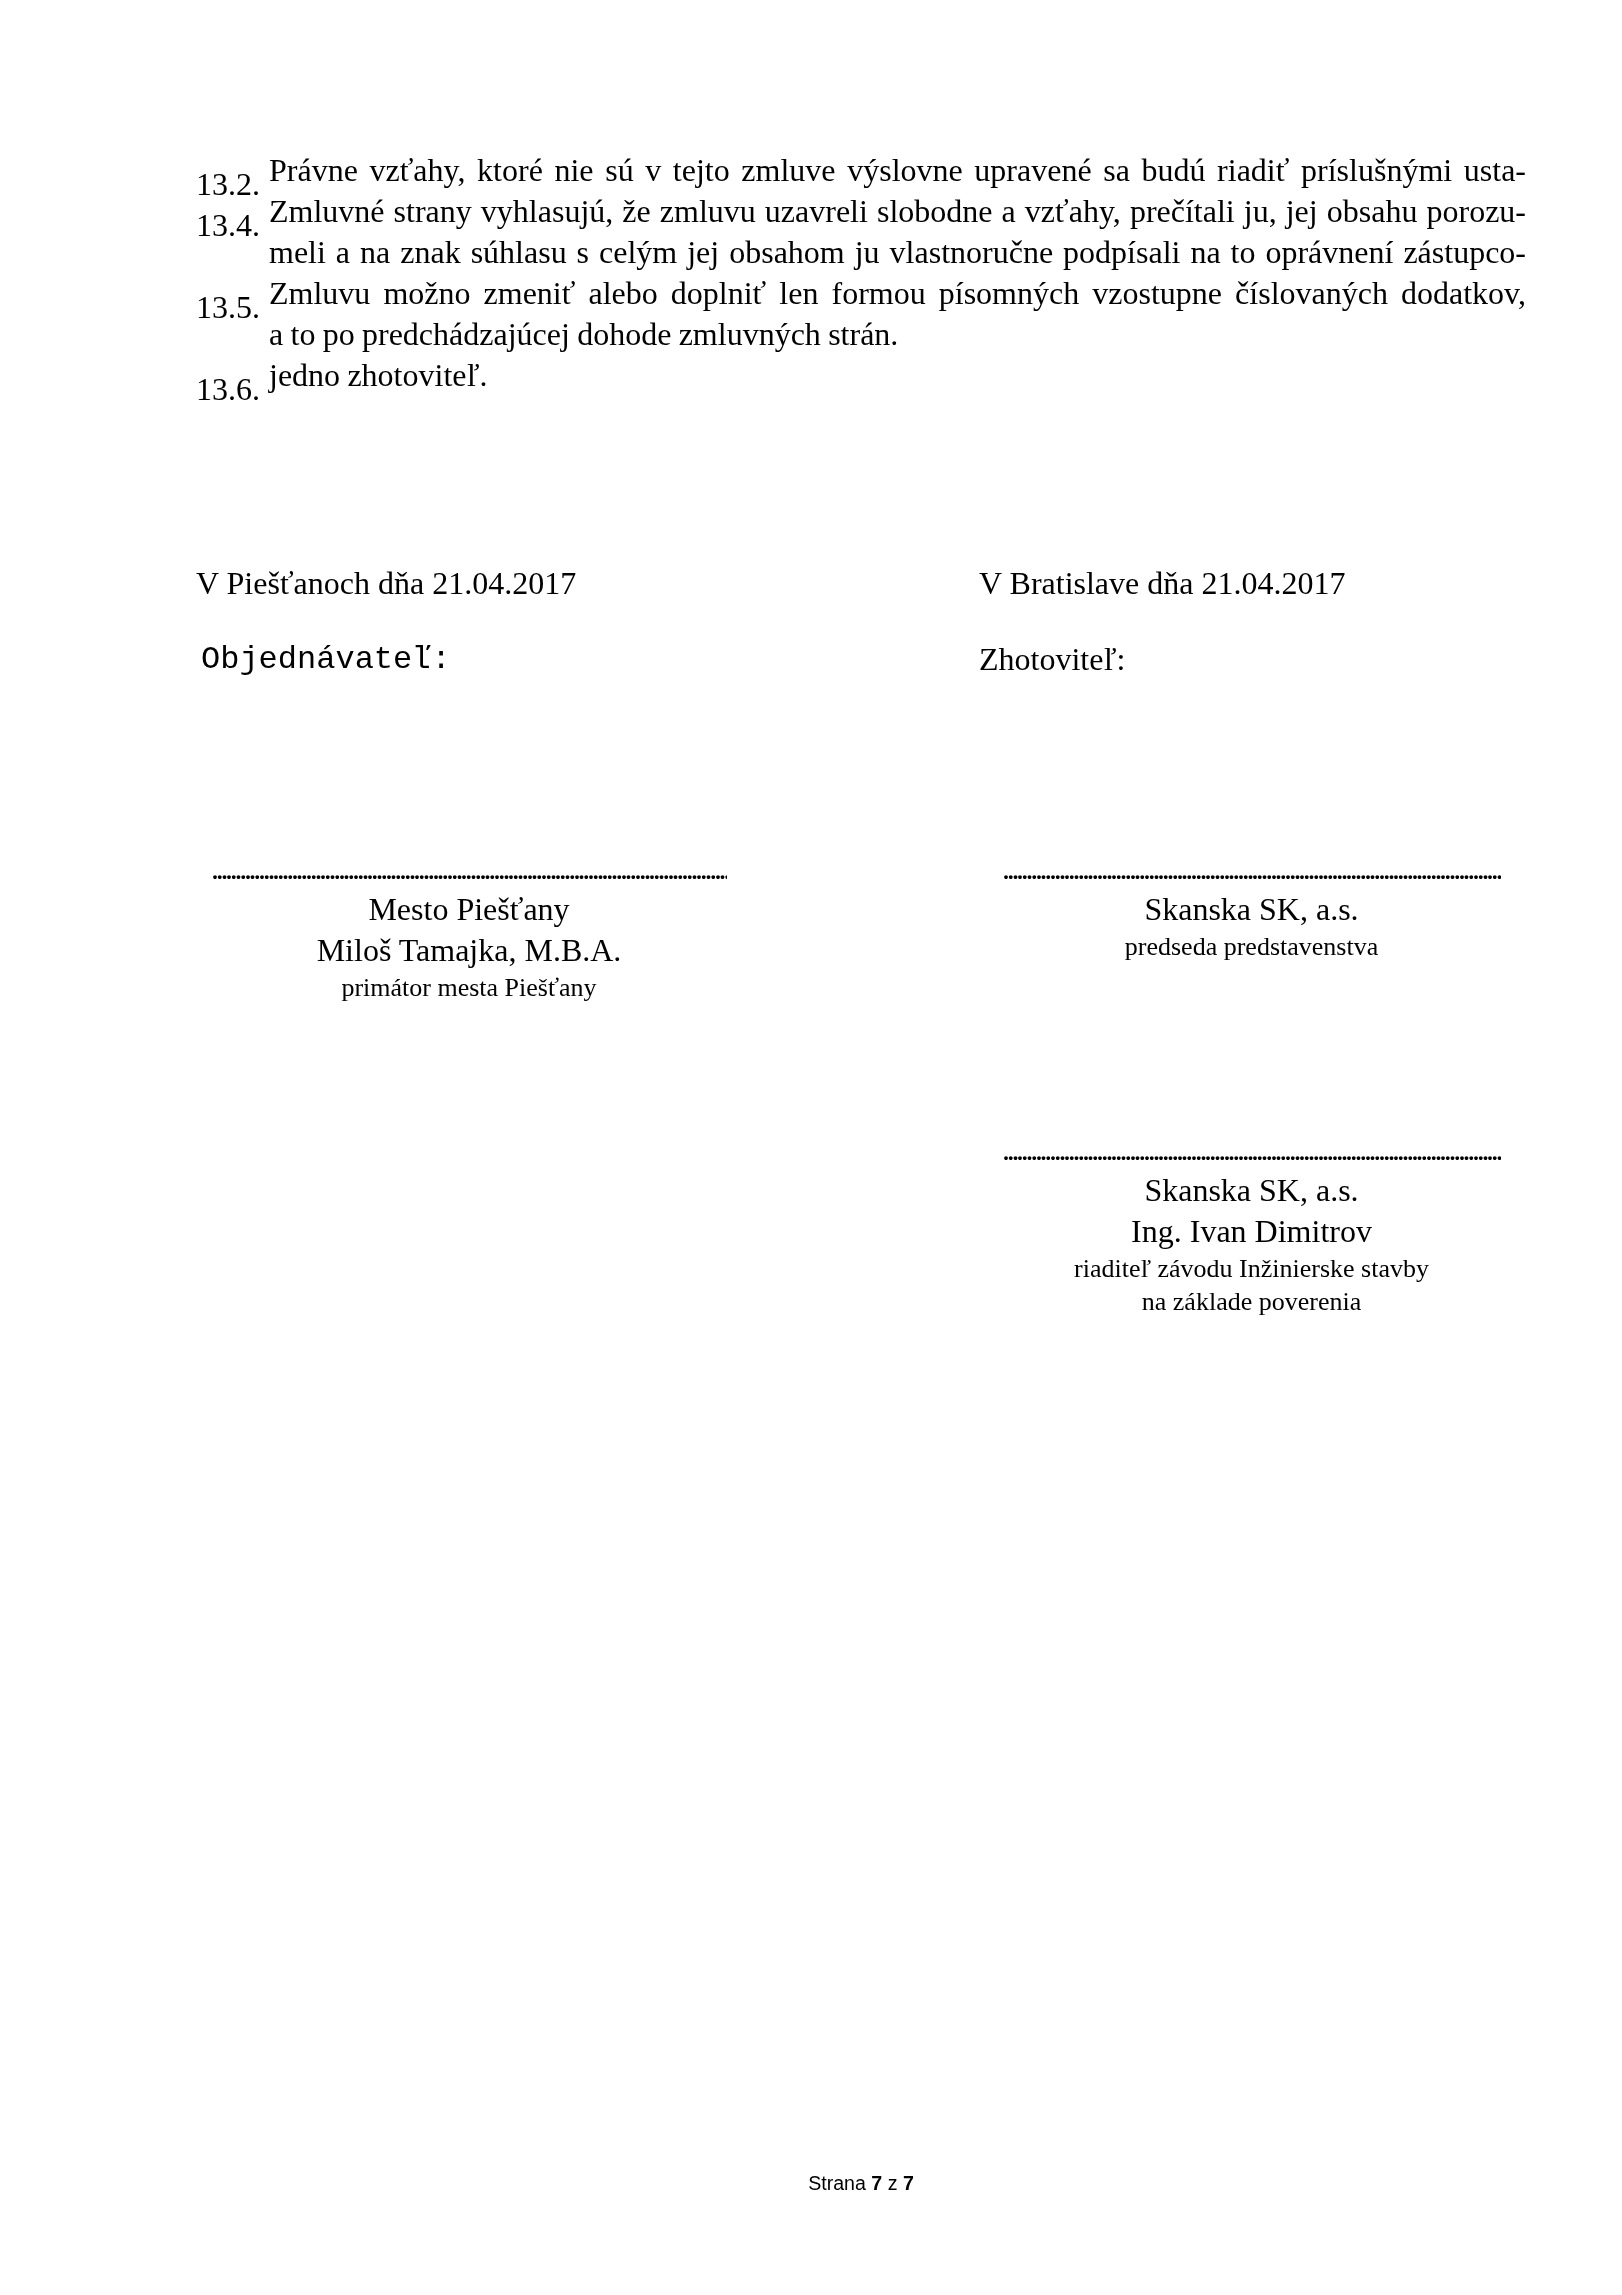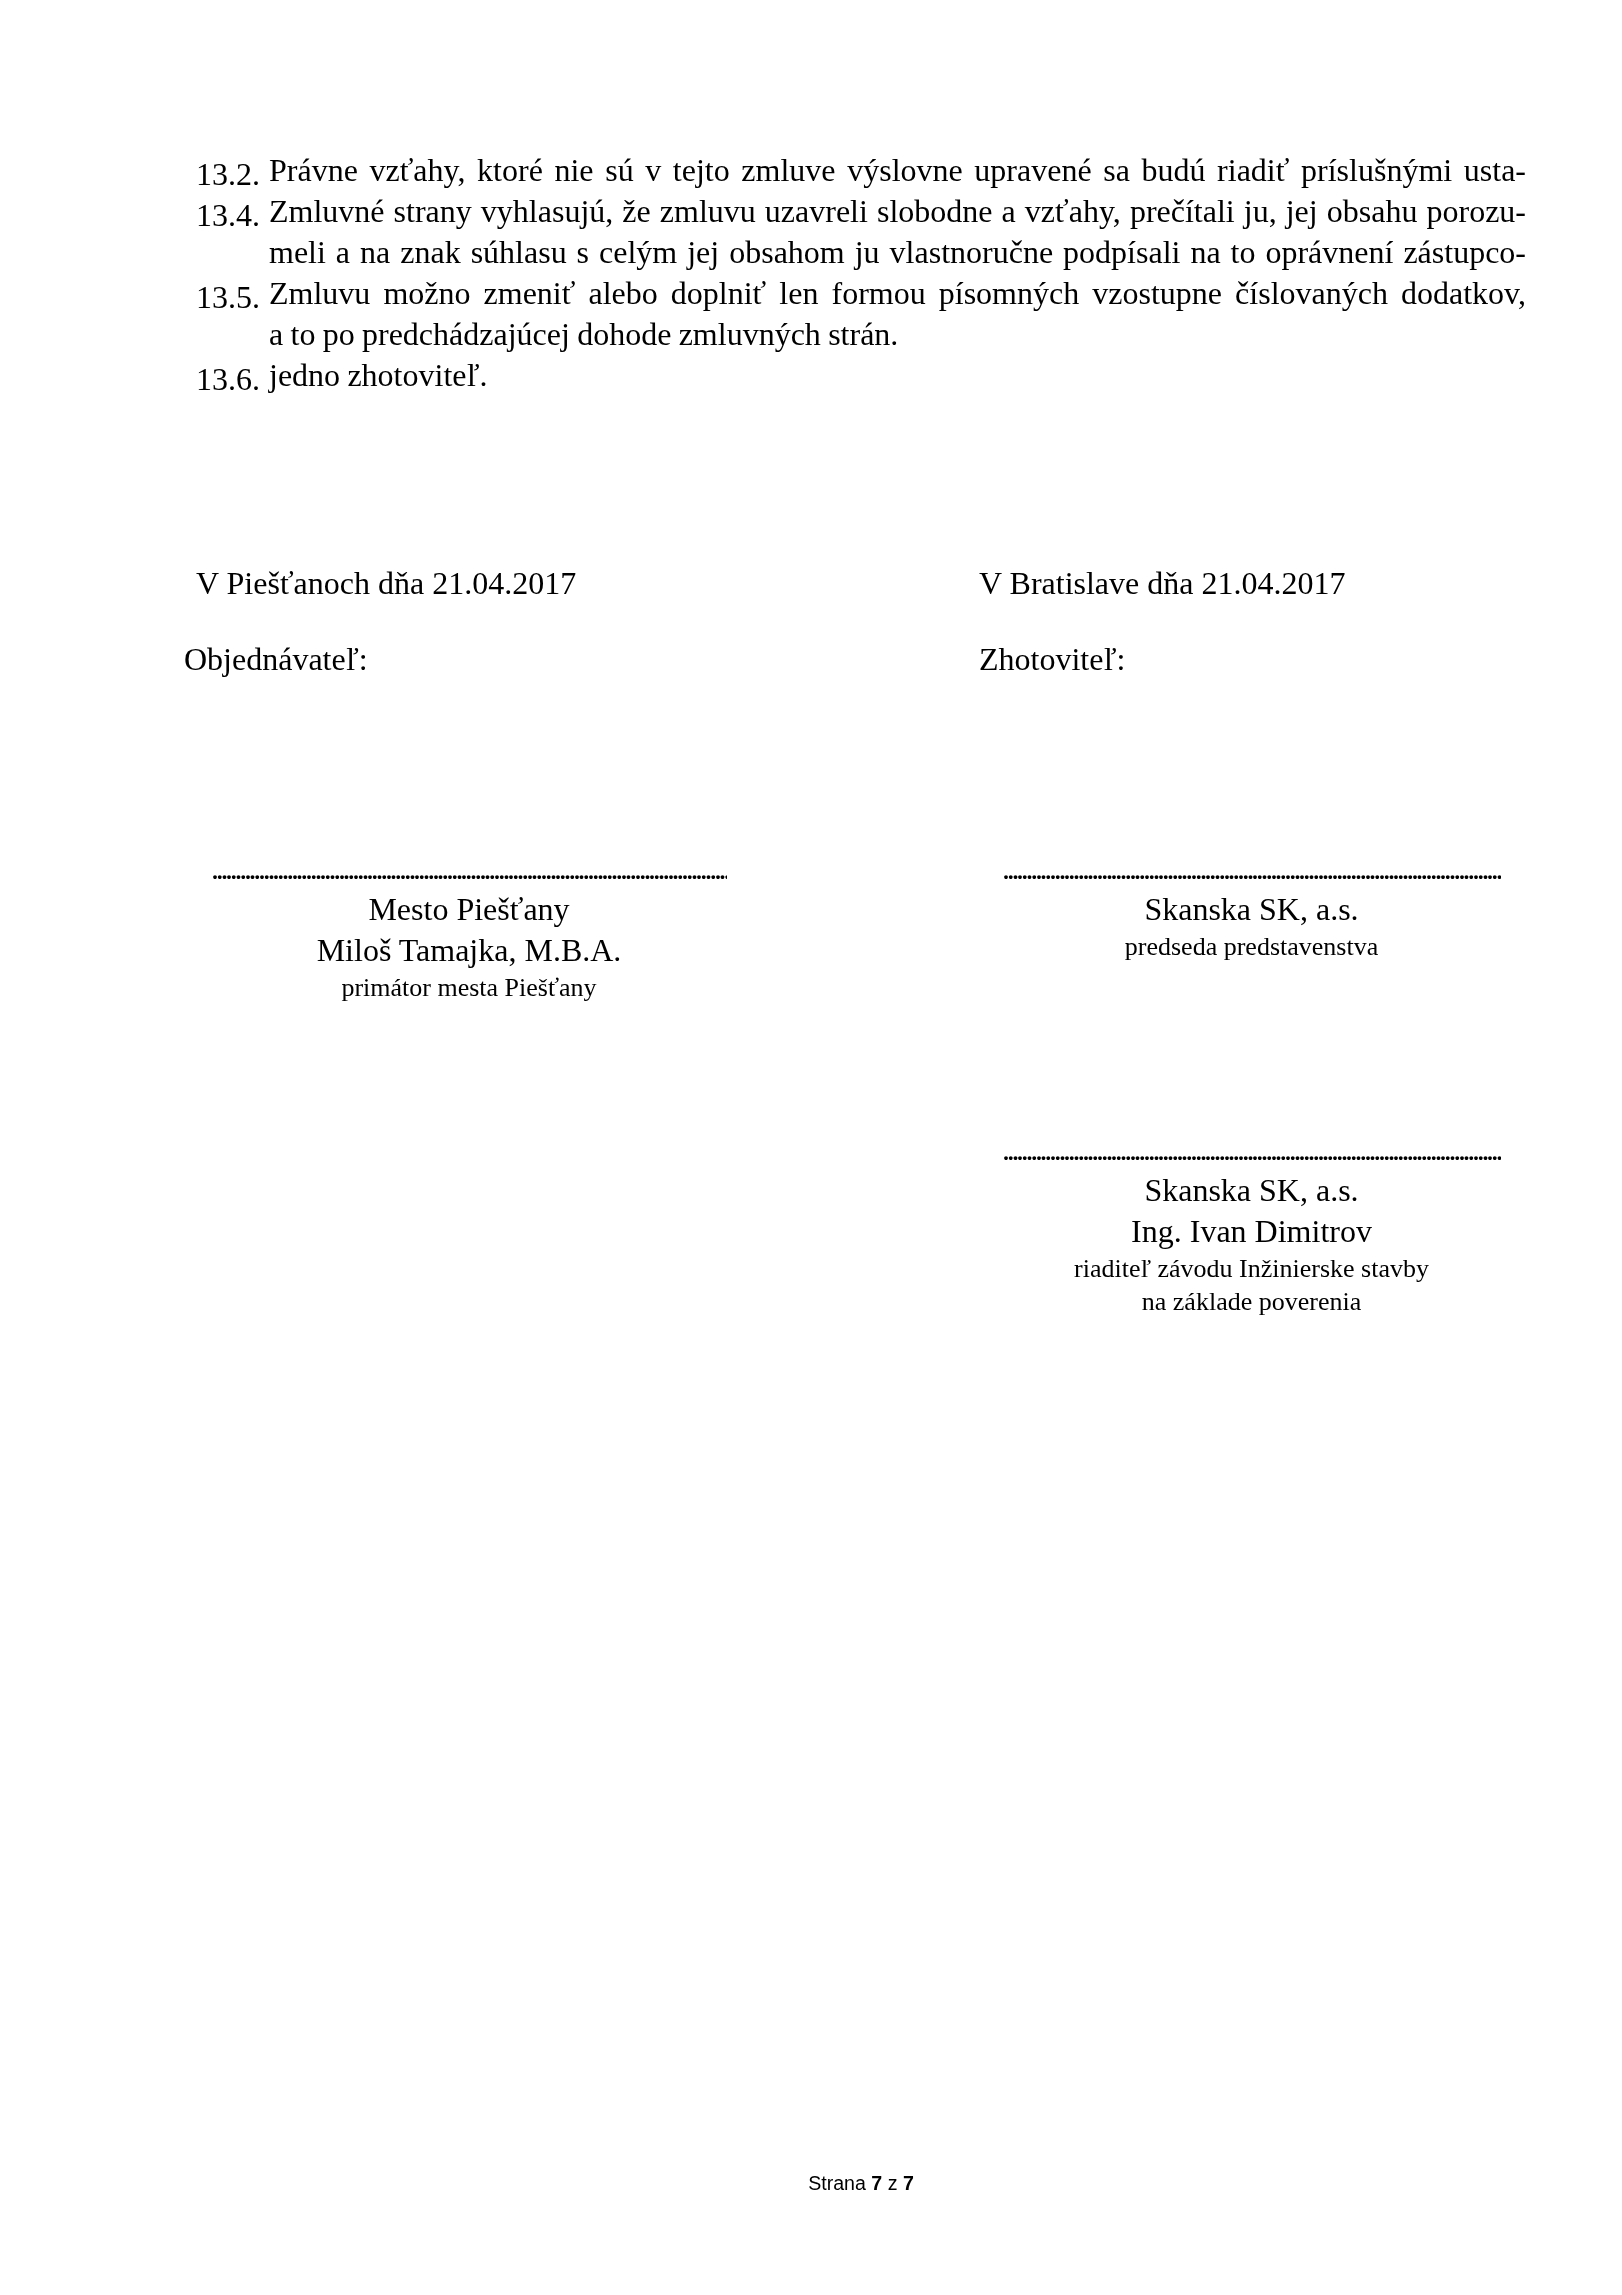--- a/index.html
+++ b/index.html
@@ -26,21 +26,21 @@
     font-size: 32px;
     line-height: 41px;
   }
   .clause {
     position: relative;
     padding-left: 73px;
   }
   .clause .num {
     position: absolute;
     left: 0;
-    top: 4px;
+    top: 14px;
   }
   .cline {
     text-align: justify;
     text-align-last: justify;
     word-spacing: -0.7px;
     white-space: normal;
   }
   .cline.final {
     text-align: left;
     text-align-last: auto;
@@ -49,21 +49,21 @@
   
   .exec-line {
     position: absolute;
     font-size: 32px;
     line-height: 41px;
     white-space: nowrap;
     text-align: center;
   }
   .date-left  { left: 196px;  top: 563px; }
   .date-right { left: 979px; top: 563px; }
-  .party-left  { left: 184px;  top: 639px; }
+  .party-left  { left: 201px;  top: 639px; font-family: Liberation Mono, monospace; }
   .party-right { left: 979px; top: 639px; }
 
   
   .sig {
     position: absolute;
     font-size: 32px;
     line-height: 41px;
     text-align: center;
   }
   .sig-left-top     { left: 211px;  top: 848px; width: 516px; }

